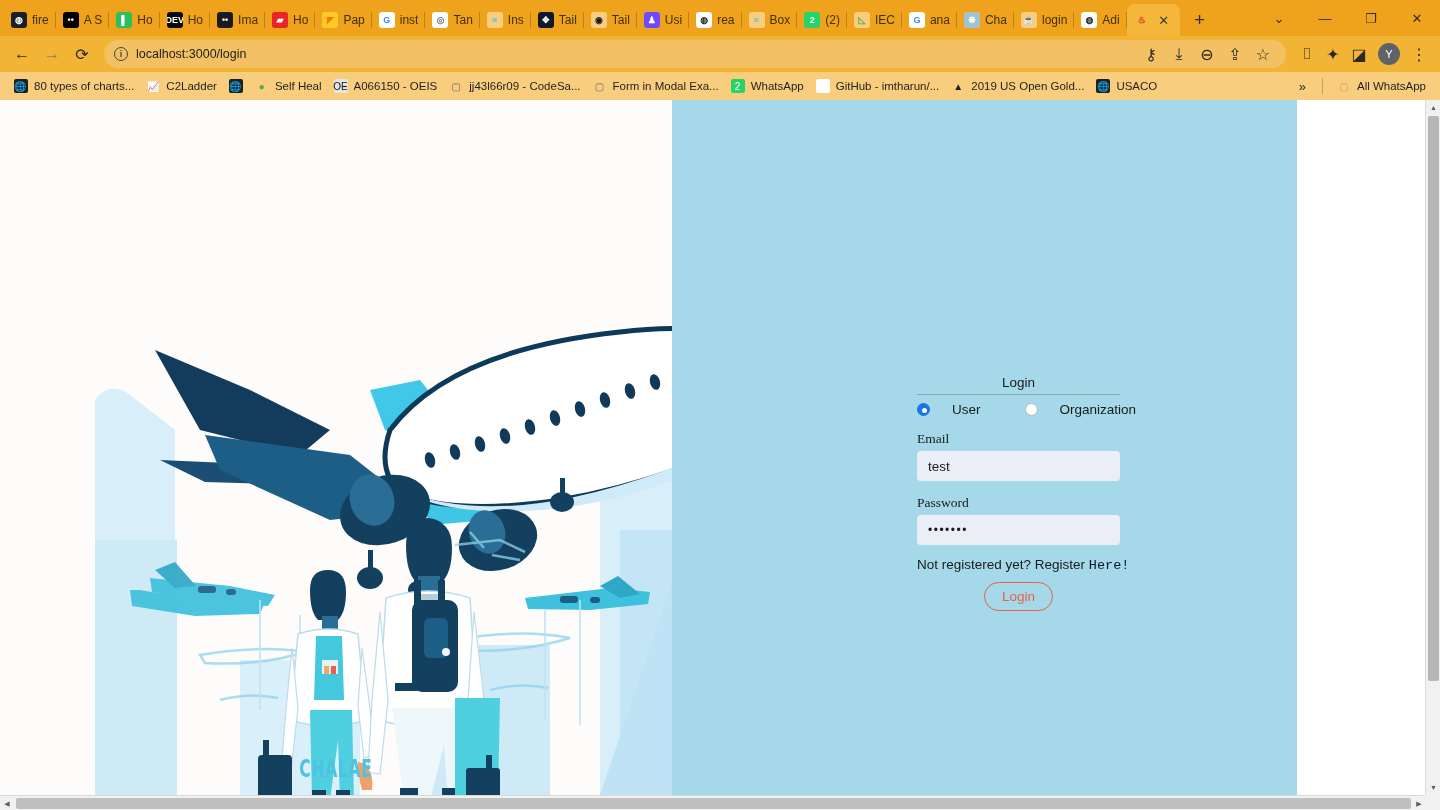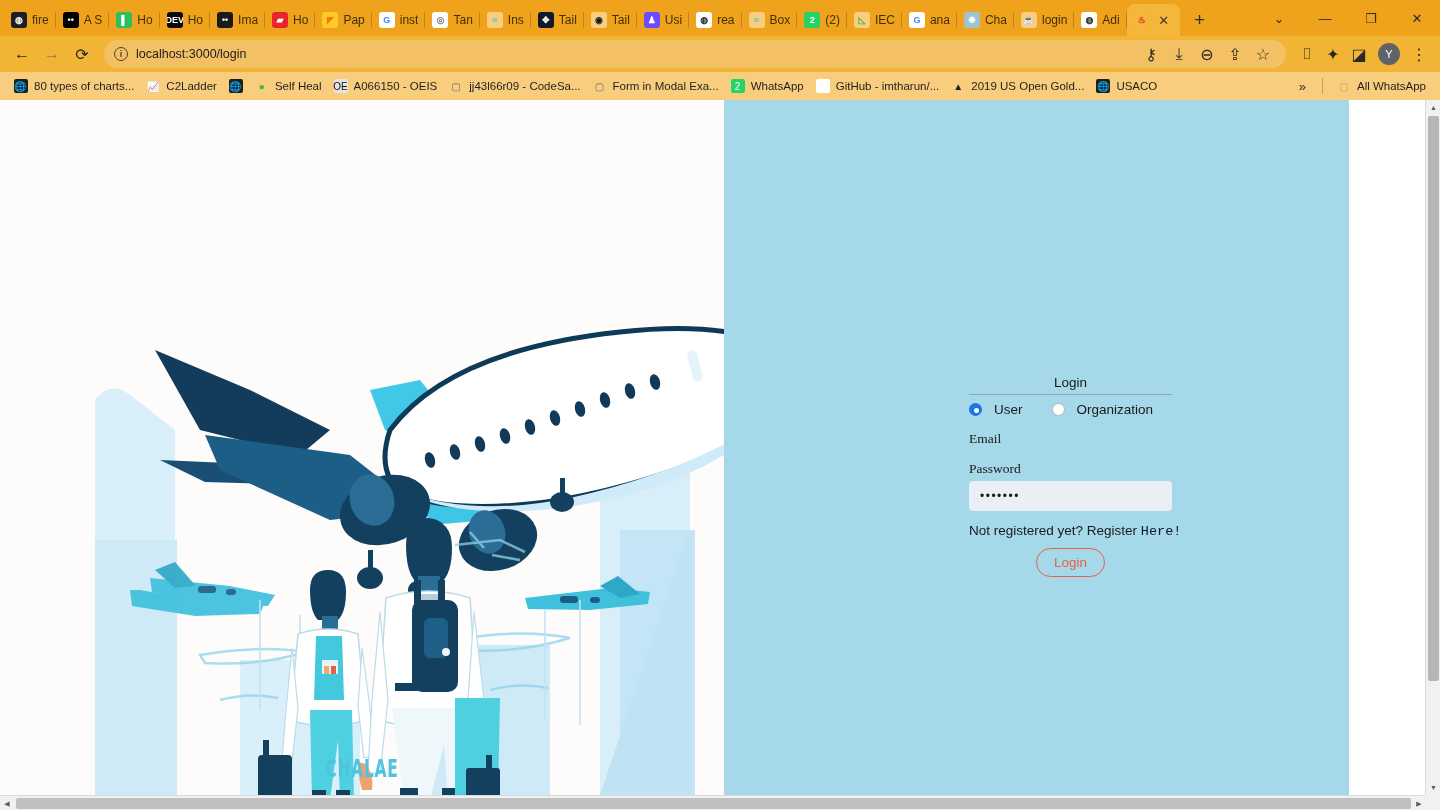--- a/index.html
+++ b/index.html
@@ -102,37 +102,37 @@
   .chev { padding: 2px 8px; font-size: 13px; color: #2b2b2b; }
   .bm-sep { width: 1px; height: 16px; background: rgba(0,0,0,.22); margin: 0 6px; }
 
   
   .viewport {
     position: absolute; left: 0; top: 100px;
     width: 1440px; height: 710px; background: #fff; overflow: hidden;
   }
   .page { position: absolute; left: 0; top: 0; width: 1425px; height: 695px; display: flex; }
   .left-pane {
-    width: 724px; height: 695px; background: #fdfcfa;
+    width: 672px; height: 695px; background: #fdfcfa;
     position: relative; overflow: hidden;
   }
   .right-pane {
     width: 625px; height: 695px; background: #a5d8e8;
     position: relative;
   }
 
   
   .login-card {
     position: absolute; left: 245px; top: 275px; width: 203px;
   }
   .login-title {
     text-align: center; font-size: 13.5px; color: #1a1a1a;
     padding-bottom: 4px; border-bottom: 1px solid #8aa8b2;
   }
-  .radio-row { display: flex; align-items: center; gap: 12px; margin-top: 7px; font-size: 13.5px; color: #1a1a1a; }
+  .radio-row { display: flex; align-items: center; gap: 22px; margin-top: 7px; font-size: 13.5px; color: #1a1a1a; }
   .radio {
     width: 13px; height: 13px; border-radius: 50%; background: #fff;
     border: 1px solid #b7b7b7; flex: 0 0 13px; position: relative;
   }
   .radio.checked { background: #1a73e8; border-color: #1a73e8; }
   .radio.checked::after {
     content: ""; position: absolute; left: 3.5px; top: 3.5px;
     width: 5px; height: 5px; border-radius: 50%; background: #fff;
   }
   .radio-row .gap { width: 5px; }
@@ -531,20 +531,21 @@
 
           <div class="radio-row">
             <span class="radio checked"></span>
             <span>User</span>
             <span class="gap"></span>
             <span class="radio"></span>
             <span>Organization</span>
           </div>
 
           <div class="field-label">Email</div>
+          <div class="field" placeholder="Email">test</div>
 
           <div class="field-label">Password</div>
           <div class="field pw" placeholder="Password">•••••••</div>
 
           <div class="reg-line">
             <span>Not registered yet? Register</span>
             <a href="#">Here!</a>
           </div>
 
           <div class="btn-wrap">

